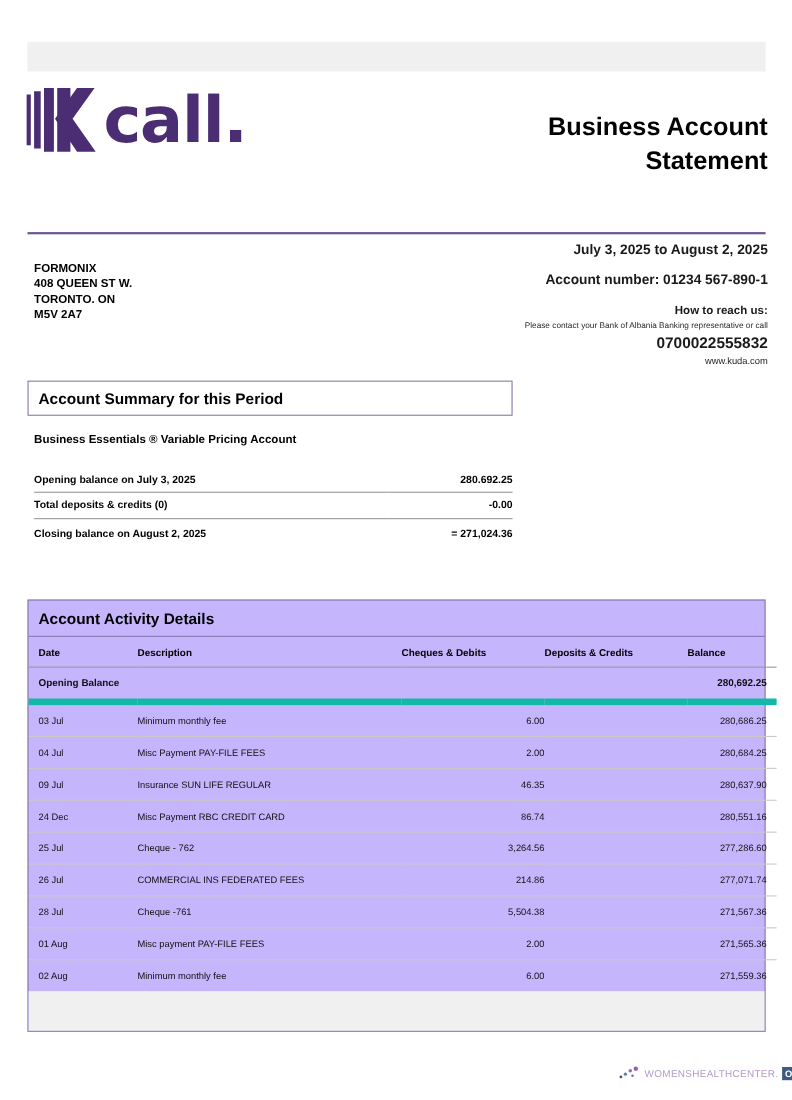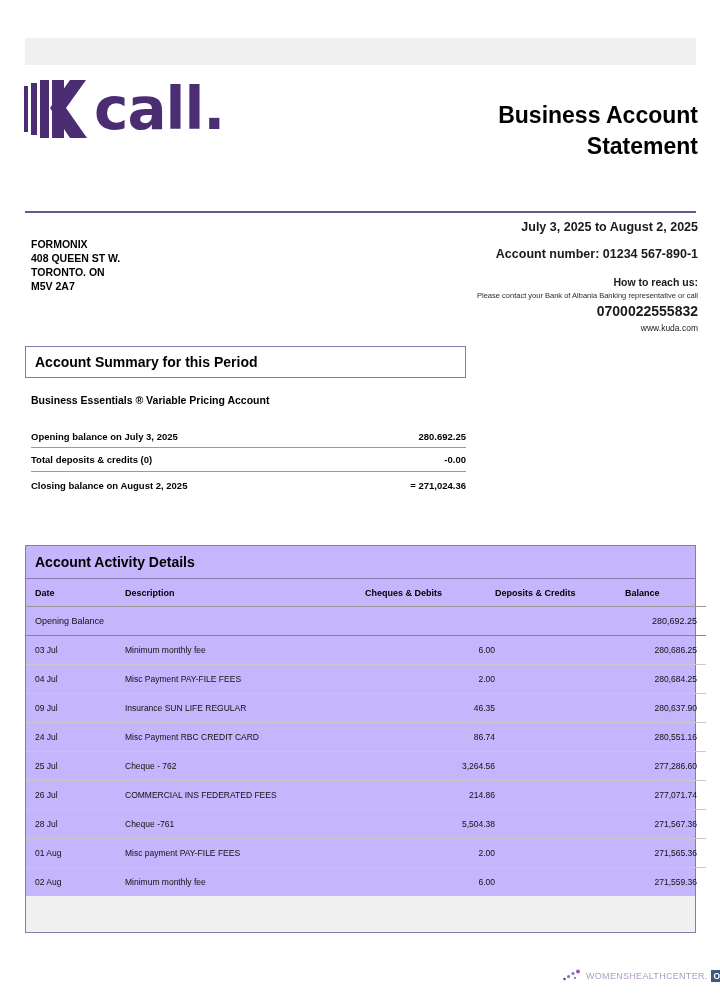--- a/index.html
+++ b/index.html
@@ -204,22 +204,22 @@
     color: #000;
   }
   table.act td {
     font-size: 8.5px;
     padding: 9px 0 9px 0;
     border-bottom: 1px solid #c9c9c9;
     color: #111;
   }
   table.act tr.opening td {
     font-size: 9px;
-    font-weight: normal;
-    border-bottom: 1px solid #14b8a6;
+    font-weight: bold;
+    border-bottom: 6px solid #14b8a6;
   }
   table.act tr:last-child td { border-bottom: none; }
   .c-date  { width: 90px;  padding-left: 9px !important; }
   .c-desc  { width: 240px; }
   .c-deb   { width: 130px; text-align: right; }
   .c-cred  { width: 130px; text-align: right; }
   .c-bal   { width: 72px;  text-align: right; padding-right: 9px !important; }
   .act-footer {
     height: 36px;
     background: #f0f0f0;
@@ -352,21 +352,21 @@
           <td class="c-bal">280,684.25</td>
         </tr>
         <tr>
           <td class="c-date">09 Jul</td>
           <td class="c-desc">Insurance SUN LIFE REGULAR</td>
           <td class="c-deb">46.35</td>
           <td class="c-cred"></td>
           <td class="c-bal">280,637.90</td>
         </tr>
         <tr>
-          <td class="c-date">24 Jul</td>
+          <td class="c-date">24 Dec</td>
           <td class="c-desc">Misc Payment RBC CREDIT CARD</td>
           <td class="c-deb">86.74</td>
           <td class="c-cred"></td>
           <td class="c-bal">280,551.16</td>
         </tr>
         <tr>
           <td class="c-date">25 Jul</td>
           <td class="c-desc">Cheque - 762</td>
           <td class="c-deb">3,264.56</td>
           <td class="c-cred"></td>

